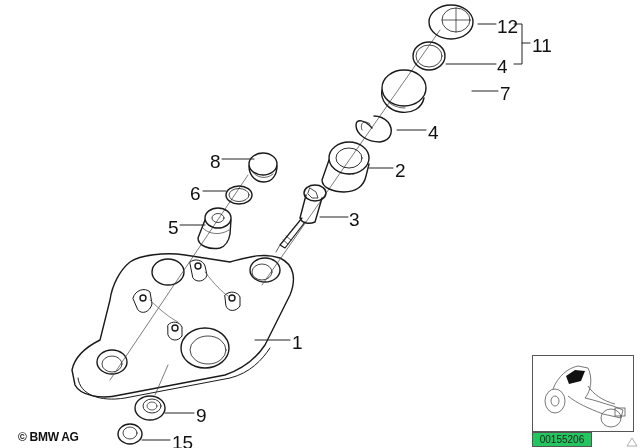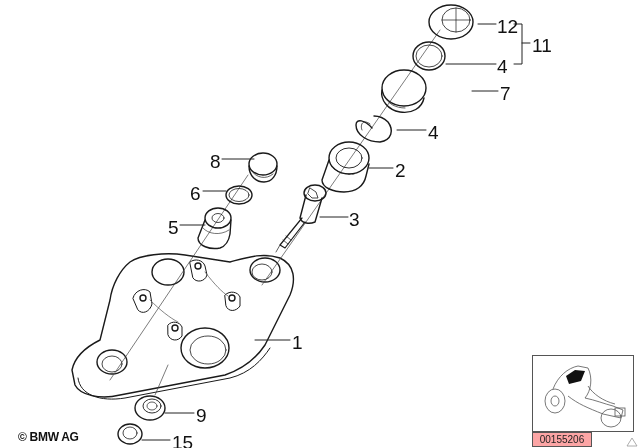--- a/index.html
+++ b/index.html
@@ -7,21 +7,21 @@
            font-family: "Liberation Sans", sans-serif; }
     #diagram { position: absolute; left: 0; top: 0; width: 640px; height: 448px; }
     .callout { position: absolute; font-family: "Liberation Sans", sans-serif;
                font-weight: normal; font-size: 19px; color: #111; line-height: 1; }
     .copyright { position: absolute; left: 18px; top: 430px; font-size: 12px;
                  font-weight: bold; color: #111; letter-spacing: -0.3px; }
     .thumb { position: absolute; left: 532px; top: 355px; width: 100px; height: 75px;
              border: 1px solid #555; background: #fff; }
     .partno { position: absolute; left: 532px; top: 432px; width: 58px; height: 13px;
               border: 1px solid #555; font-size: 10px; line-height: 13px; color: #222;
-              text-align: center; background: #fca5a5; }
+              text-align: center; background: #22c55e; }
     .warn { position: absolute; left: 626px; top: 437px; }
   </style>
 </head>
 <body>
 
 <svg id="diagram" viewBox="0 0 640 448" xmlns="http://www.w3.org/2000/svg">
   <g fill="none" stroke="#1a1a1a" stroke-width="1.4" stroke-linecap="round" stroke-linejoin="round">
 
     <g>
       <path d="M130 262 C140 255 165 252 185 255 L230 262 C245 258 262 252 280 258 C295 265 296 280 290 295 L265 345 C255 360 240 370 225 375 L120 395 C100 400 80 395 75 385 L72 370 C75 355 90 345 100 340 L110 300 C112 285 120 270 130 262 Z"></path>

